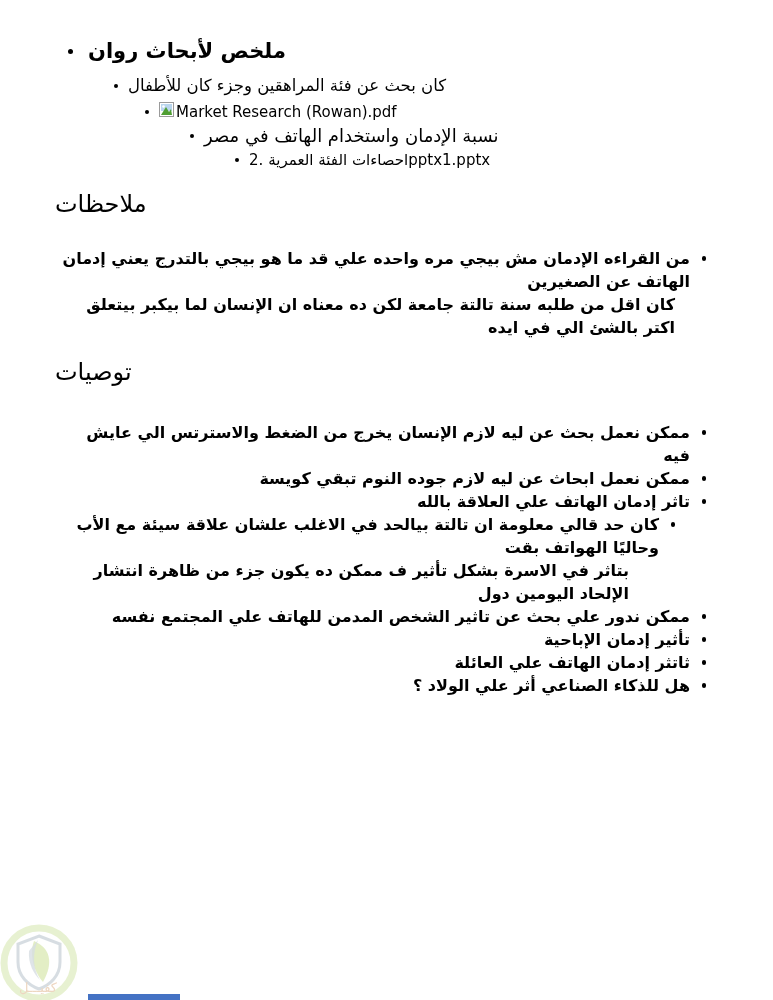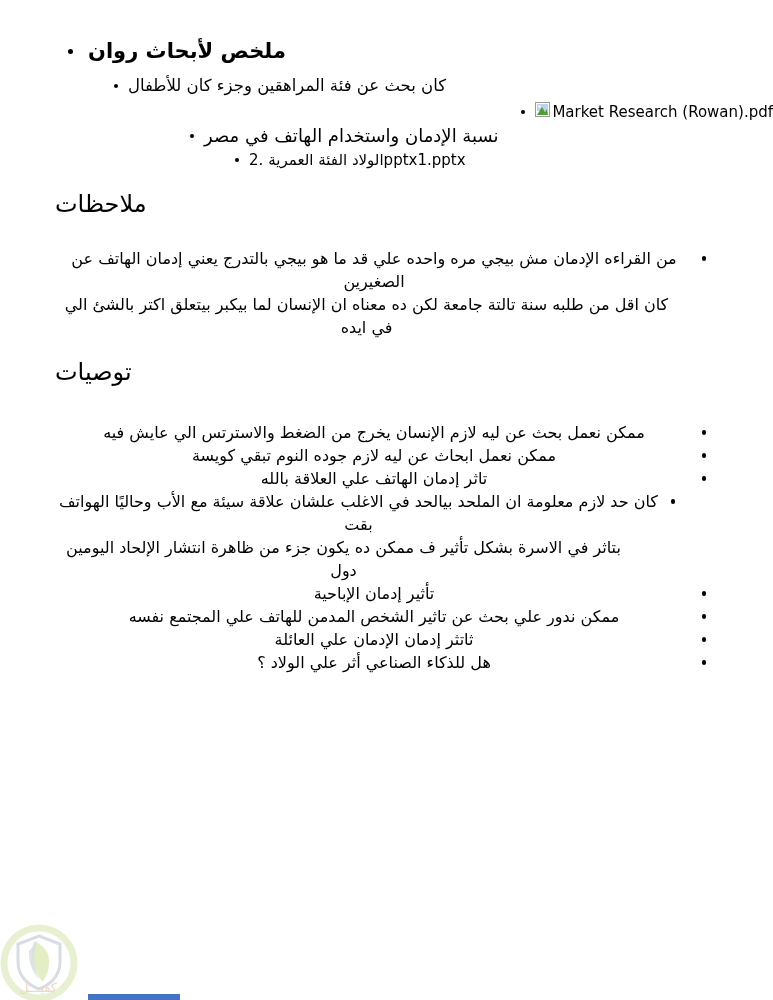--- a/index.html
+++ b/index.html
@@ -11,30 +11,30 @@
     color:#000;
     font-family:"DejaVu Sans","Liberation Sans",sans-serif;
   }
   
   .summary{padding-top:36px;}
   .s-row{display:flex;align-items:center;}
   .s-dot{width:4px;height:4px;background:#000;border-radius:50%;flex:none;margin-right:10px;}
   .lvl1{margin-left:68px;font-size:21px;font-weight:700;line-height:30px;}
   .lvl1 .s-dot{width:5px;height:5px;margin-right:15px;}
   .lvl2{margin-left:114px;margin-top:8px;font-size:16.5px;font-weight:400;line-height:24px;}
-  .lvl3{margin-left:145px;margin-top:3px;font-size:15px;line-height:22px;justify-content:flex-end;}
+  .lvl3{margin-left:145px;margin-top:3px;font-size:15px;line-height:22px;}
   .lvl4{margin-left:190px;margin-top:2px;font-size:18px;line-height:22px;}
   .lvl5{margin-left:235px;margin-top:2px;font-size:15px;line-height:22px;}
   .file-icon{flex:none;margin-right:2px;display:inline-block;}
   .stats-prefix{margin-right:5px;}
   .stats-label{margin-right:0;}
   
   .h1{font-size:24px;font-weight:400;line-height:38px;margin:14px 0 0 55px;}
   
-  .rtl-block{direction:rtl;padding-right:66px;padding-left:58px;text-align:center;}
+  .rtl-block{direction:rtl;padding-right:66px;padding-left:58px;text-align:right;font-weight:bold;}
   .notes-block{margin-top:24px;}
   .recs-block{margin-top:30px;}
   .bullet-item{position:relative;padding-right:17px;font-size:16px;line-height:23px;}
   .bullet-item::before{
     content:"";position:absolute;right:1px;top:9px;
     width:4.5px;height:4.5px;border-radius:50%;background:#000;
   }
   .wrap-line{padding-right:15px;}
   .sub{margin-right:31px;}
   .sub .wrap-line{padding-right:30px;}
@@ -73,21 +73,21 @@
     </div>
 
     <div class="s-row lvl4">
       <span class="s-dot"></span>
       <span dir="rtl">نسبة الإدمان واستخدام الهاتف في مصر</span>
     </div>
 
     <div class="s-row lvl5">
       <span class="s-dot"></span>
       <span class="stats-prefix">2.</span>
-      <span dir="rtl" class="stats-label">الولاد الفئة العمرية</span>
+      <span dir="rtl" class="stats-label">احصاءات الفئة العمرية</span>
       <span>pptx1.pptx</span>
     </div>
 
   </div>
 
   <h1 class="h1">ملاحظات</h1>
 
   <div class="rtl-block notes-block">
     <div class="bullet-item">
       <div>من القراءه الإدمان مش بيجي مره واحده علي قد ما هو بيجي بالتدرج يعني إدمان الهاتف عن الصغيرين</div>
@@ -105,34 +105,34 @@
 
     <div class="bullet-item">
       <div>ممكن نعمل ابحاث عن ليه لازم جوده النوم تبقي كويسة</div>
     </div>
 
     <div class="bullet-item">
       <div>تاثر إدمان الهاتف علي العلاقة بالله</div>
     </div>
 
     <div class="bullet-item sub">
-      <div>كان حد لازم معلومة ان الملحد بيالحد في الاغلب علشان علاقة سيئة مع الأب وحاليًا الهواتف بقت</div>
+      <div>كان حد قالي معلومة ان تالتة بيالحد في الاغلب علشان علاقة سيئة مع الأب وحاليًا الهواتف بقت</div>
       <div class="wrap-line">بتاثر في الاسرة بشكل تأثير ف ممكن ده يكون جزء من ظاهرة انتشار الإلحاد اليومين دول</div>
+    </div>
+
+    <div class="bullet-item">
+      <div>ممكن ندور علي بحث عن تاثير الشخص المدمن للهاتف علي المجتمع نفسه</div>
     </div>
 
     <div class="bullet-item">
       <div>تأثير إدمان الإباحية</div>
     </div>
 
     <div class="bullet-item">
-      <div>ممكن ندور علي بحث عن تاثير الشخص المدمن للهاتف علي المجتمع نفسه</div>
-    </div>
-
-    <div class="bullet-item">
-      <div>ثاتثر إدمان الإدمان علي العائلة</div>
+      <div>ثاتثر إدمان الهاتف علي العائلة</div>
     </div>
 
     <div class="bullet-item">
       <div>هل للذكاء الصناعي أثر علي الولاد ؟</div>
     </div>
 
   </div>
 
   <div class="watermark">
     <svg width="86" height="76" viewBox="0 0 86 76">

